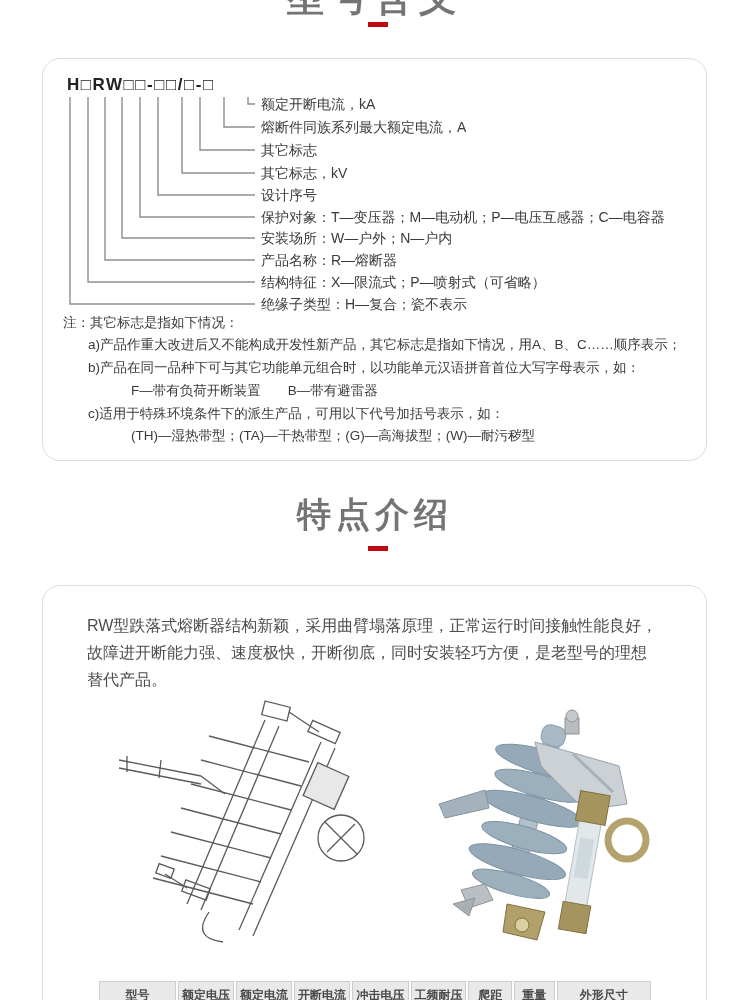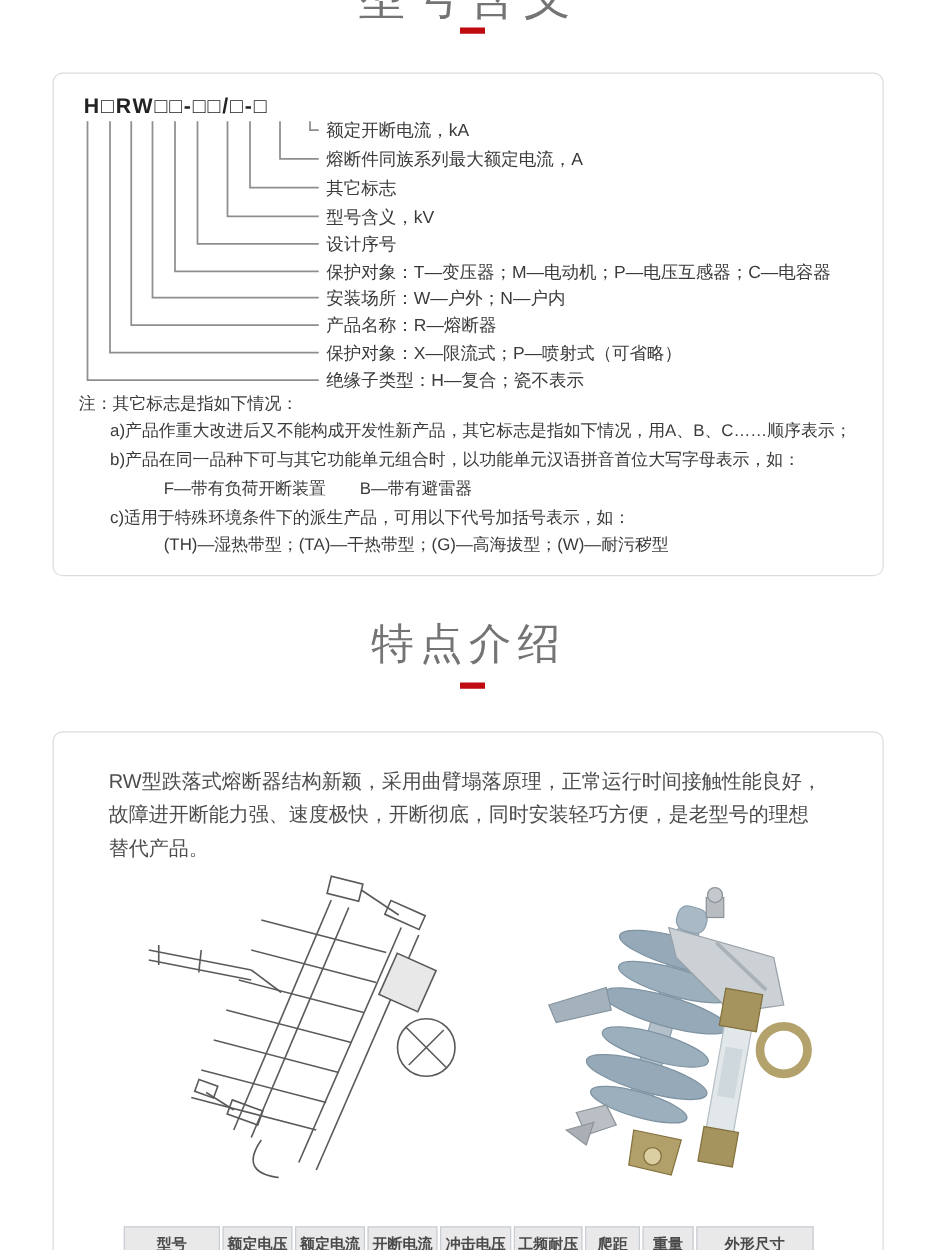--- a/index.html
+++ b/index.html
@@ -4,31 +4,31 @@
 <style>
   html,body{margin:0;padding:0;background:#ffffff;}
   .page{
     position:relative;width:750px;height:1000px;overflow:hidden;
     background:#ffffff;font-family:"Liberation Sans","DejaVu Sans",sans-serif;
     color:#3a3a3a;
   }
   
   .sec-title{
     position:absolute;left:0;width:750px;text-align:center;
-    color:#747474;font-weight:400;
+    color:#747474;font-weight:700;
   }
   .sec-title.top{top:-27px;font-size:37px;letter-spacing:7px;}
   .sec-title.feat{top:492px;font-size:34px;letter-spacing:5px;}
   .red-bar{position:absolute;left:368px;width:20px;height:5px;background:#bf0a10;}
   .red-bar.b1{top:22px;}
   .red-bar.b2{top:546px;}
   
   .panel{
     position:absolute;left:42px;width:663px;border:1px solid #dcdcdc;
-    border-radius:8px;background:#fff;
+    border-radius:18px;background:#fff;
   }
   .panel.p1{top:58px;height:401px;}
   .panel.p2{top:585px;height:560px;}
   
   .model-code{
     position:absolute;left:24px;top:16px;font-size:17px;font-weight:bold;
     color:#222;letter-spacing:1.5px;white-space:nowrap;
   }
   .connectors{position:absolute;left:0;top:0;}
   .connectors polyline{fill:none;stroke:#8e8e8e;stroke-width:1.4;}
@@ -75,26 +75,26 @@
       <polyline points="97,38 97,158 212,158"></polyline>
       <polyline points="79,38 79,179 212,179"></polyline>
       <polyline points="62,38 62,201 212,201"></polyline>
       <polyline points="45,38 45,223 212,223"></polyline>
       <polyline points="27,38 27,245 212,245"></polyline>
     </svg>
 
     <span class="dg-label" style="top:36px">额定开断电流，kA</span>
     <span class="dg-label" style="top:59px">熔断件同族系列最大额定电流，A</span>
     <span class="dg-label" style="top:82px">其它标志</span>
-    <span class="dg-label" style="top:105px">型号含义，kV</span>
+    <span class="dg-label" style="top:105px">其它标志，kV</span>
     <span class="dg-label" style="top:127px">设计序号</span>
     <span class="dg-label" style="top:149px">保护对象：T—变压器；M—电动机；P—电压互感器；C—电容器</span>
     <span class="dg-label" style="top:170px">安装场所：W—户外；N—户内</span>
     <span class="dg-label" style="top:192px">产品名称：R—熔断器</span>
-    <span class="dg-label" style="top:214px">保护对象：X—限流式；P—喷射式（可省略）</span>
+    <span class="dg-label" style="top:214px">结构特征：X—限流式；P—喷射式（可省略）</span>
     <span class="dg-label" style="top:236px">绝缘子类型：H—复合；瓷不表示</span>
 
     <span class="note-line" style="left:20px;top:255px">注：其它标志是指如下情况：</span>
     <span class="note-line" style="left:45px;top:277px">a)产品作重大改进后又不能构成开发性新产品，其它标志是指如下情况，用A、B、C……顺序表示；</span>
     <span class="note-line" style="left:88px;top:323px">F—带有负荷开断装置　　B—带有避雷器</span>
     <span class="note-line" style="left:45px;top:300px">b)产品在同一品种下可与其它功能单元组合时，以功能单元汉语拼音首位大写字母表示，如：</span>
     <span class="note-line" style="left:45px;top:346px">c)适用于特殊环境条件下的派生产品，可用以下代号加括号表示，如：</span>
     <span class="note-line" style="left:88px;top:368px">(TH)—湿热带型；(TA)—干热带型；(G)—高海拔型；(W)—耐污秽型</span>
   </div>
 

